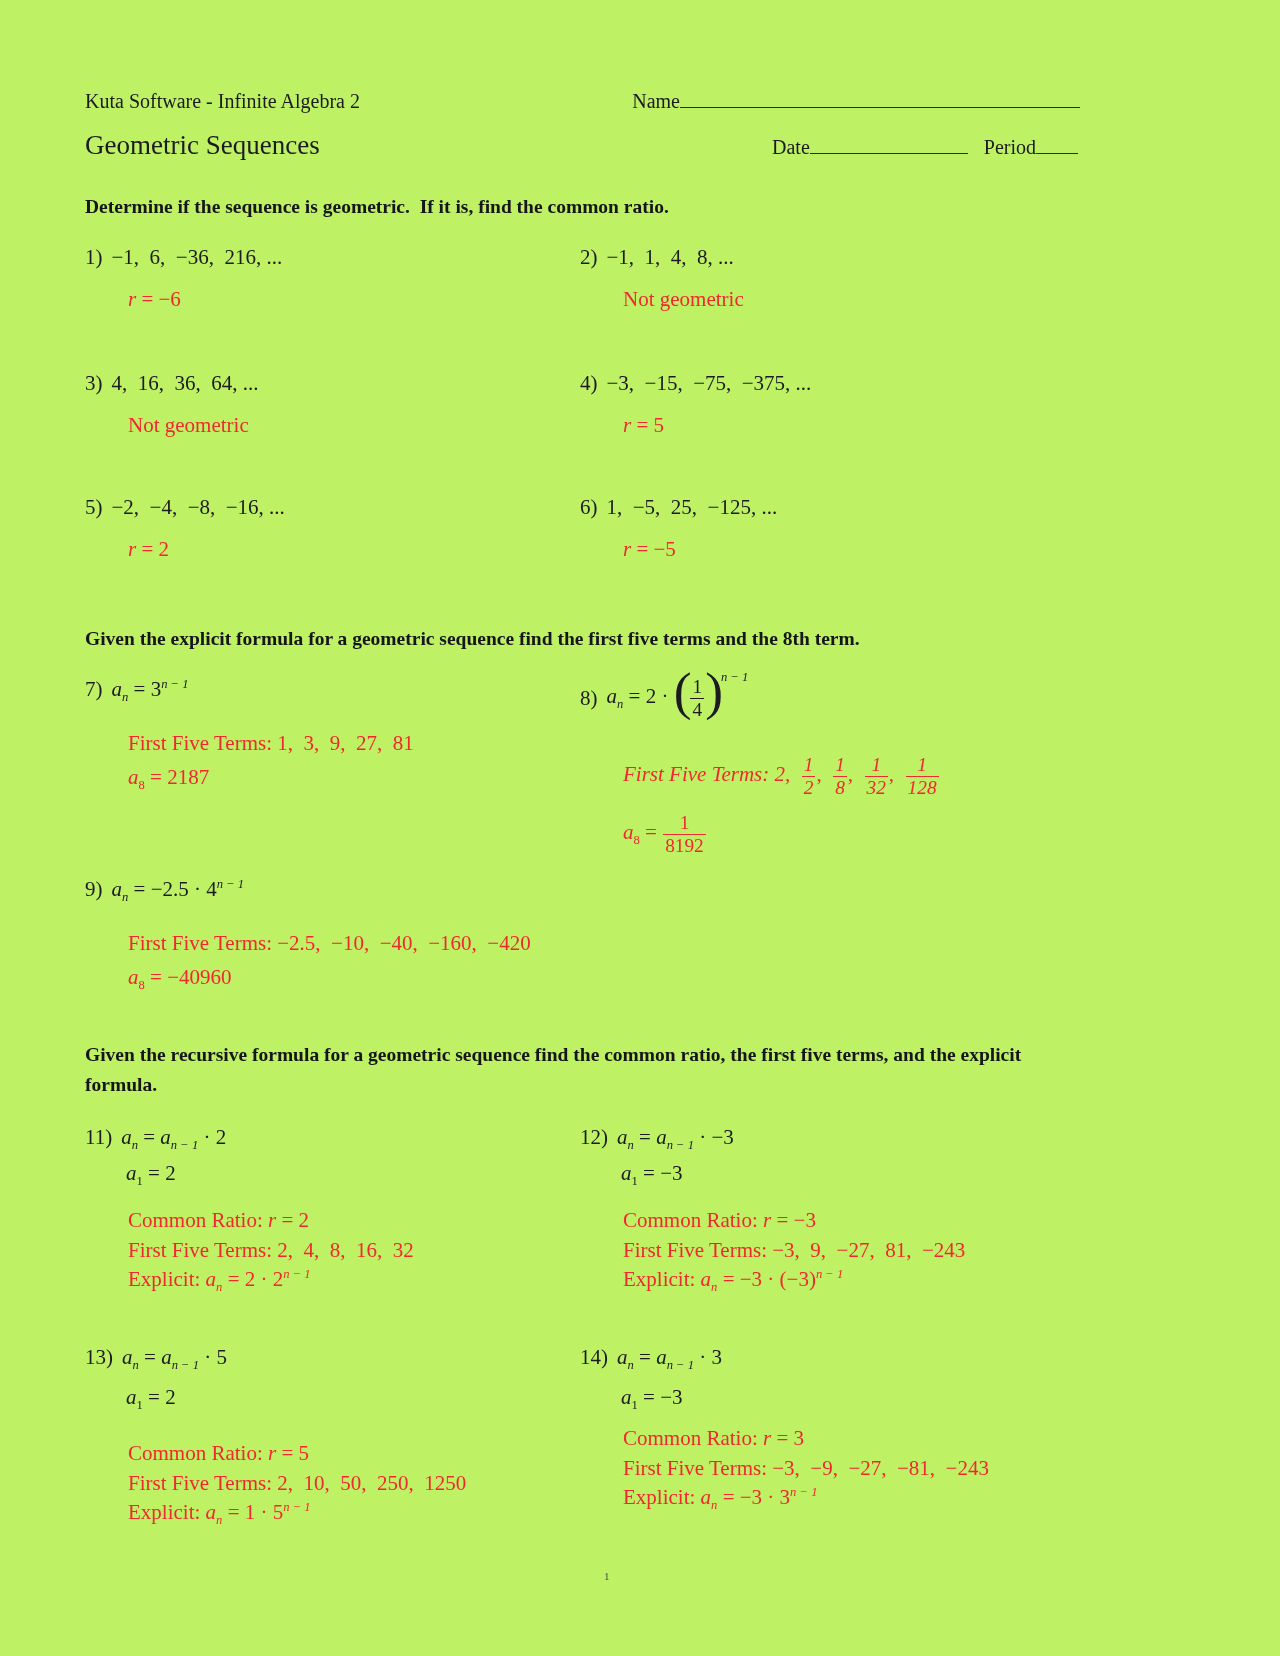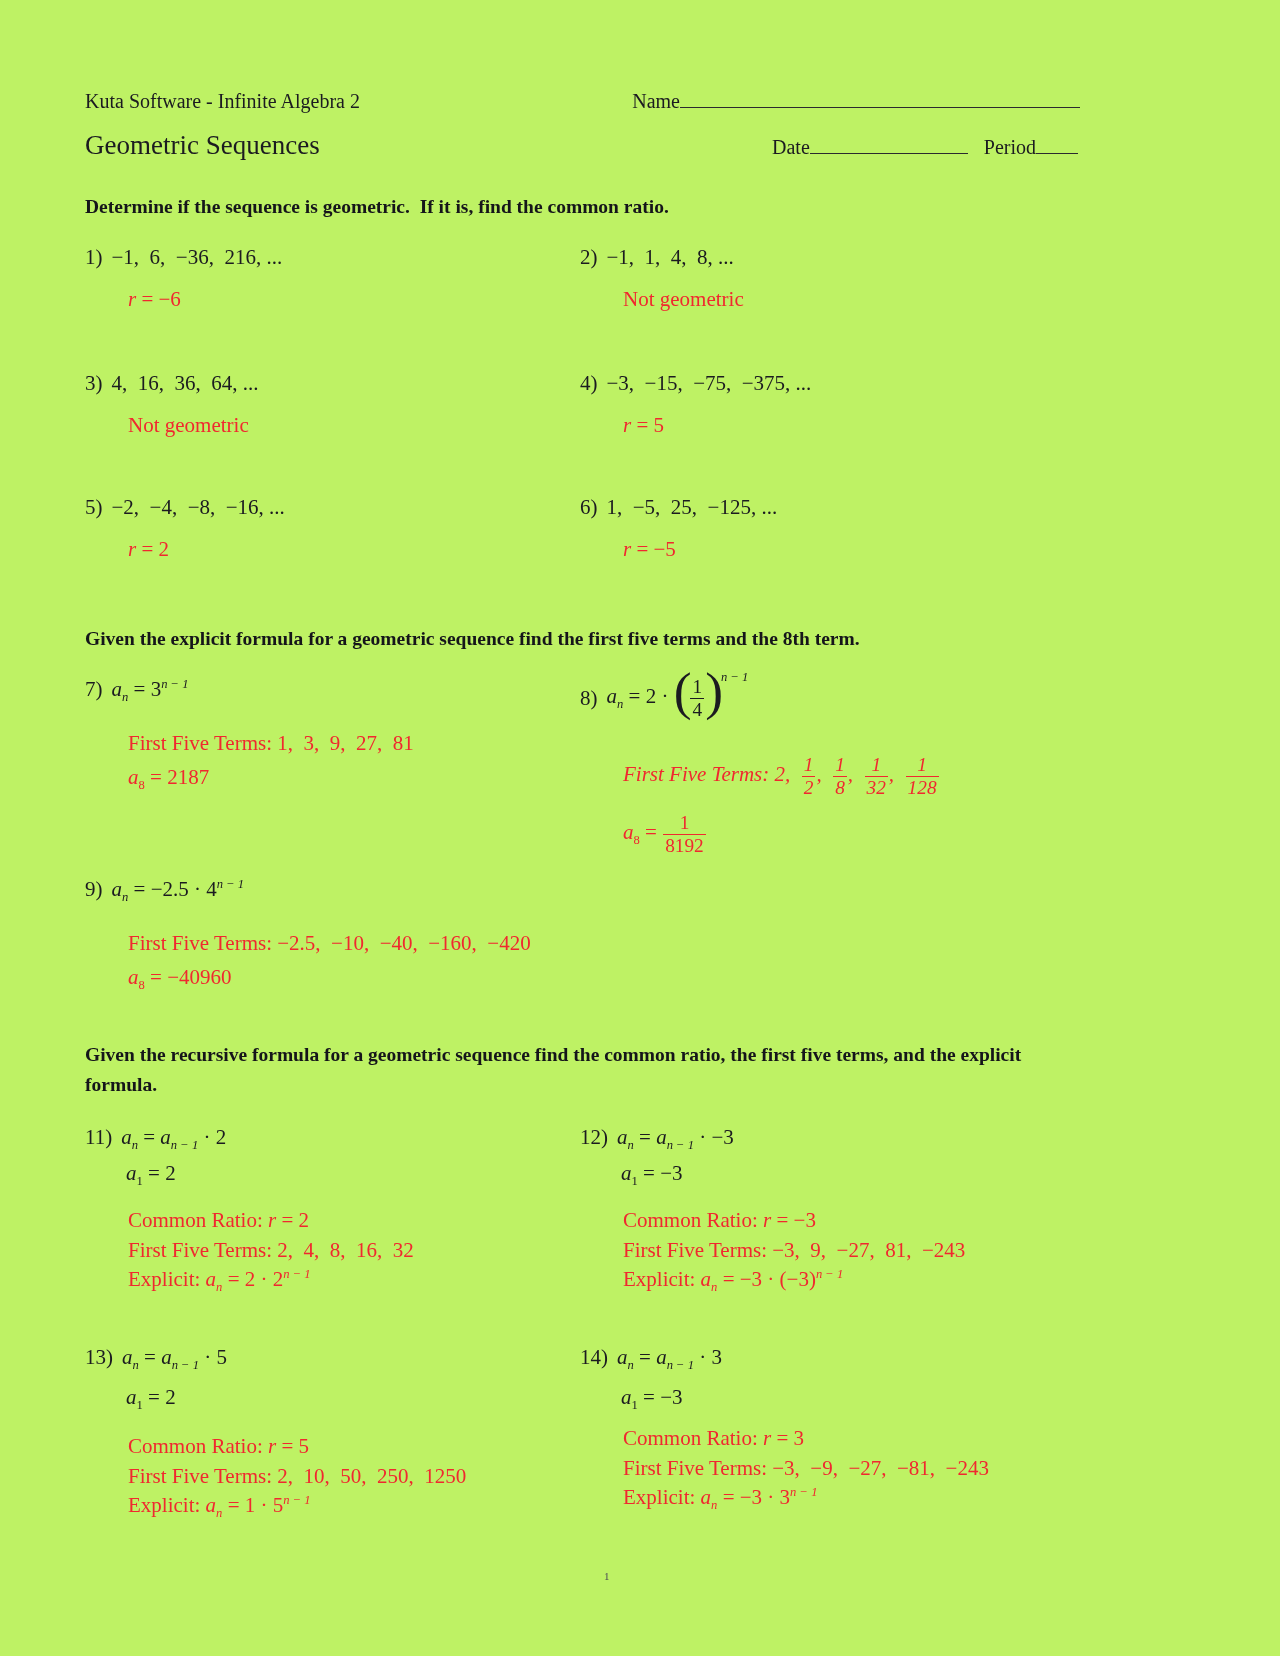--- a/index.html
+++ b/index.html
@@ -178,21 +178,21 @@
       <div class="red math"><span>First Five Terms: −3,  9,  −27,  81,  −243</span></div>
       <div class="red math"><span>Explicit: </span><span class="it">a</span><sub class="it">n</sub><span> = −3 · (−3)</span><sup class="it">n − 1</sup></div>
     </div>
   </div>
   <div class="pos prob" style="left:85px;top:1344px;">
     <div class="qline">
         <span class="qnum">13)</span>
         <span class="math"><span class="it">a</span><sub class="it">n</sub><span> = </span><span class="it">a</span><sub class="it">n − 1</sub><span> · 5</span></span>
       </div>
     <div class="init init13 math"><span class="it">a</span><sub>1</sub><span> = 2</span></div>
-    <div class="ansgroup" style="margin-top:22px;">
+    <div class="ansgroup" style="margin-top:29px;">
       <div class="red math"><span>Common Ratio: </span><span class="it">r</span><span> = 5</span></div>
       <div class="red math"><span>First Five Terms: 2,  10,  50,  250,  1250</span></div>
       <div class="red math"><span>Explicit: </span><span class="it">a</span><sub class="it">n</sub><span> = 1 · 5</span><sup class="it">n − 1</sup></div>
     </div>
   </div>
   <div class="pos prob" style="left:580px;top:1344px;">
     <div class="qline">
         <span class="qnum">14)</span>
         <span class="math"><span class="it">a</span><sub class="it">n</sub><span> = </span><span class="it">a</span><sub class="it">n − 1</sub><span> · 3</span></span>
       </div>

